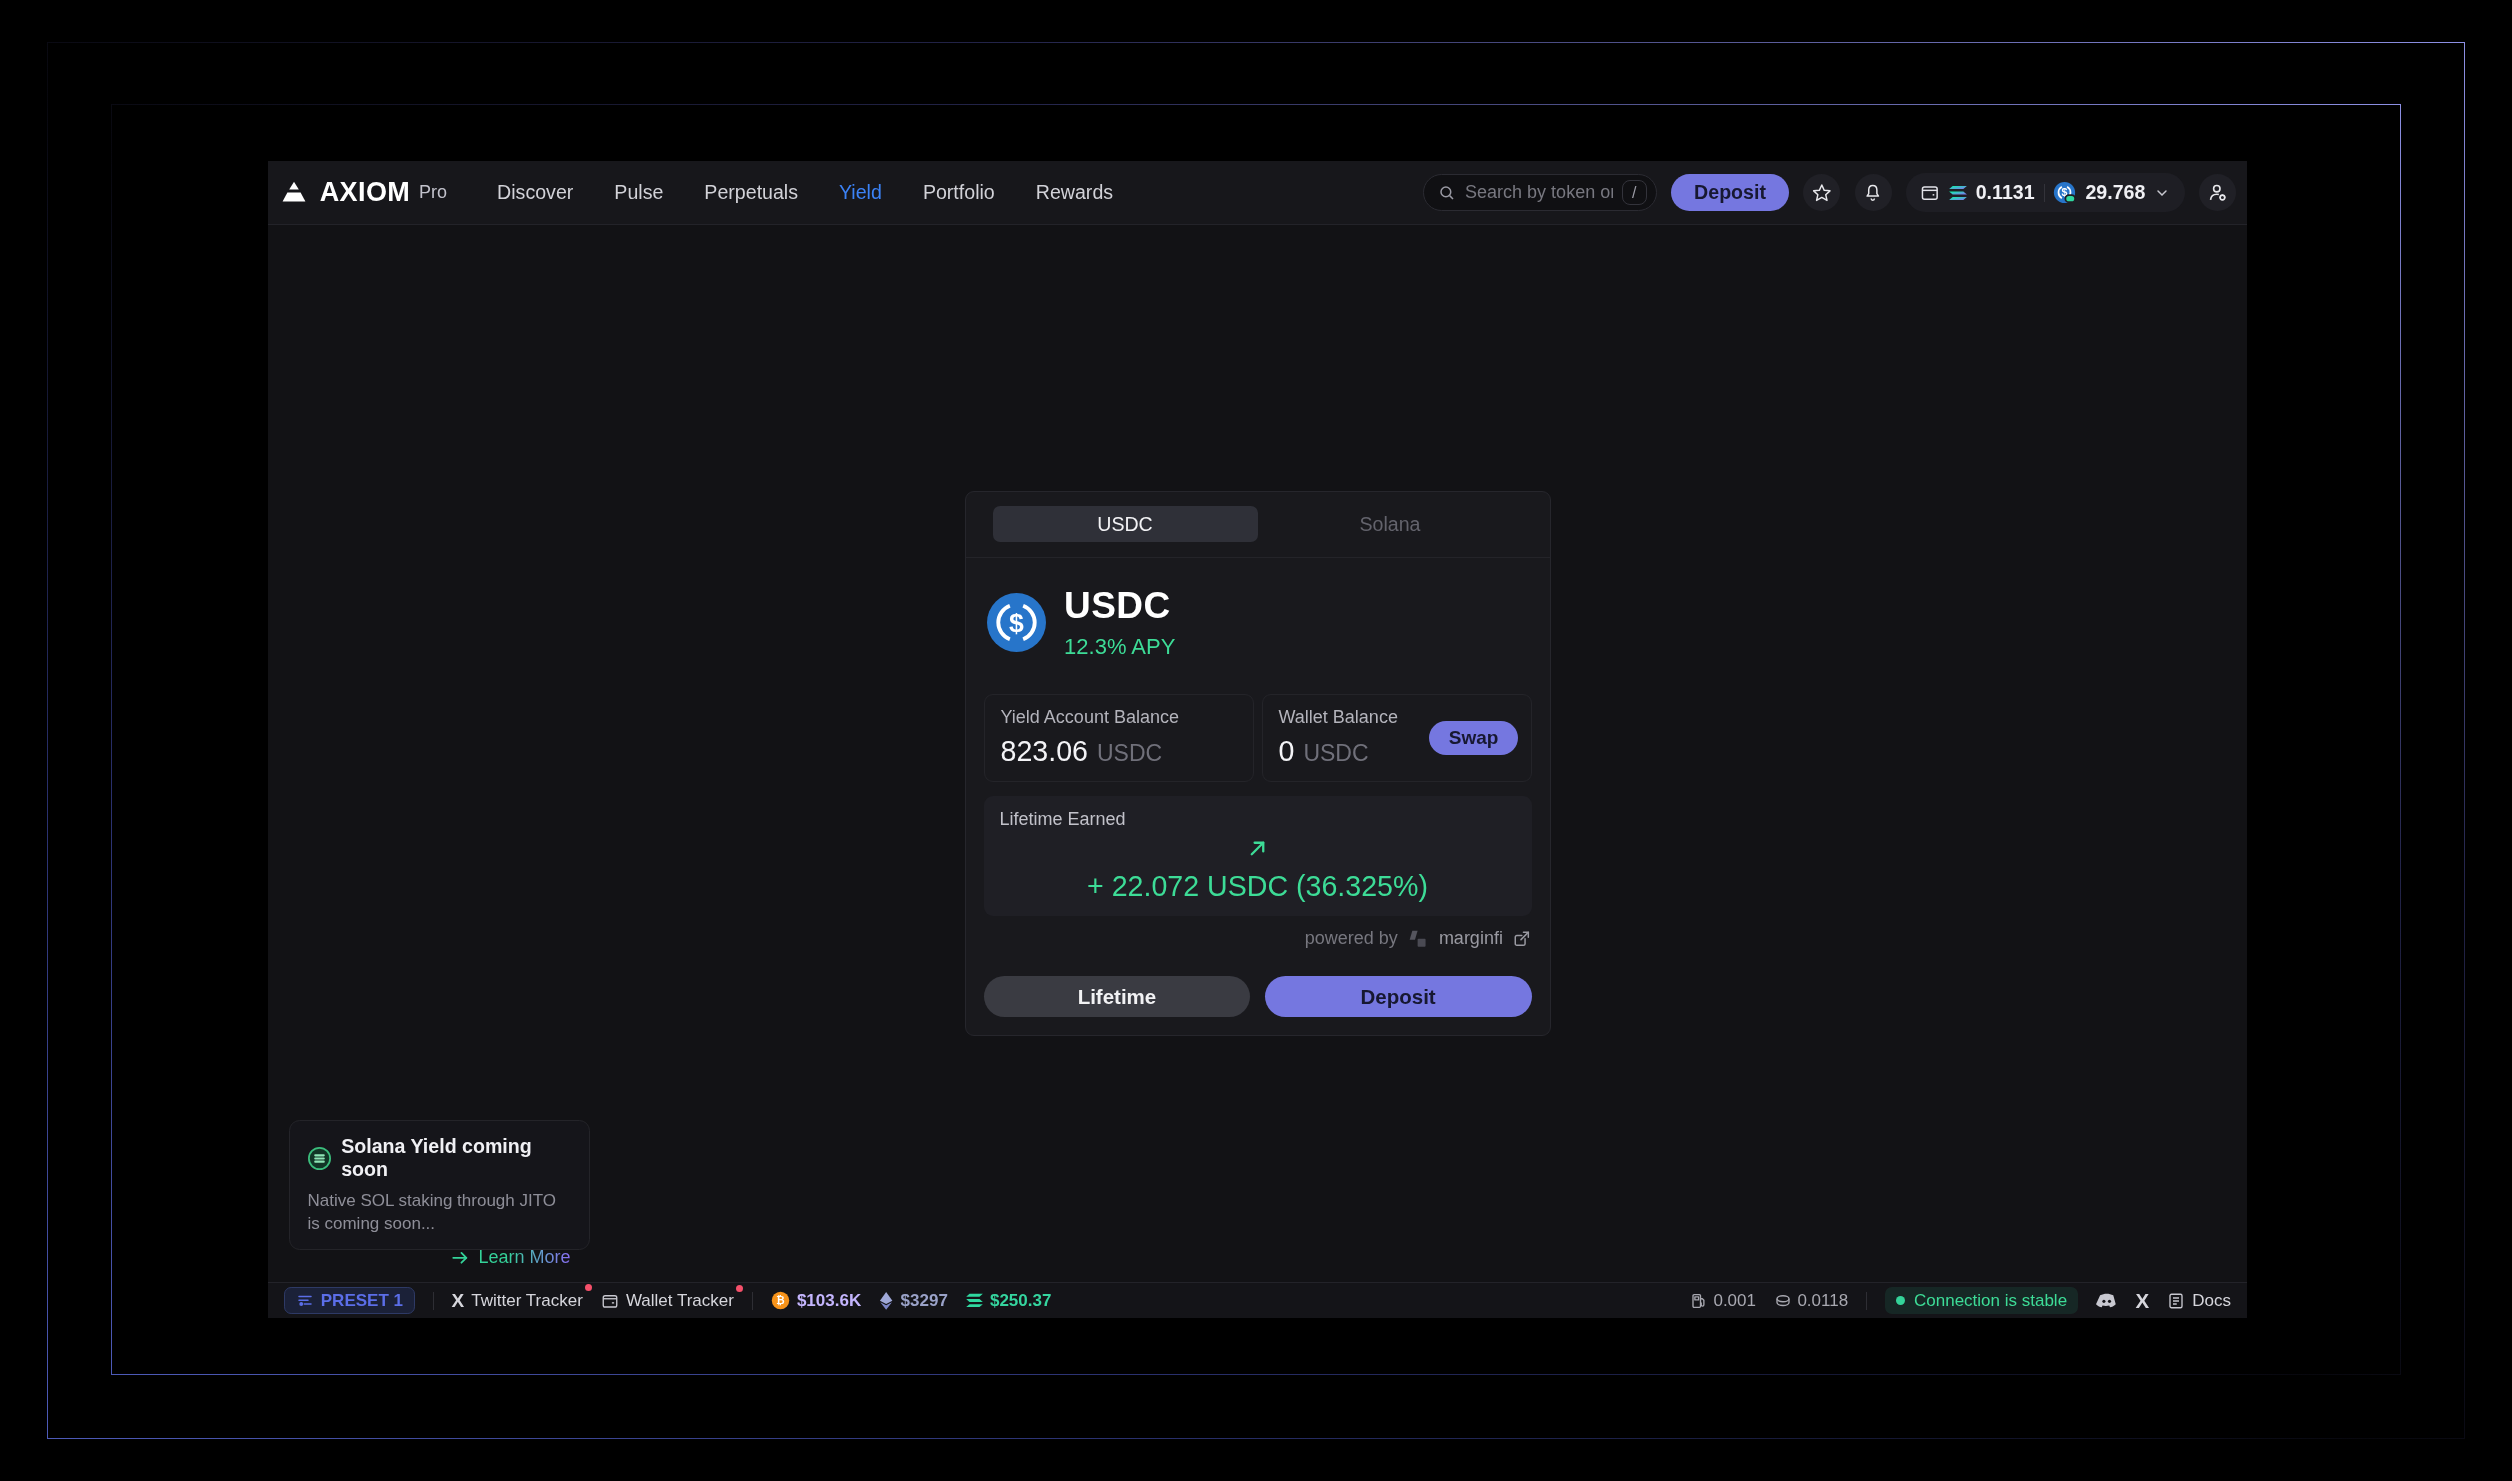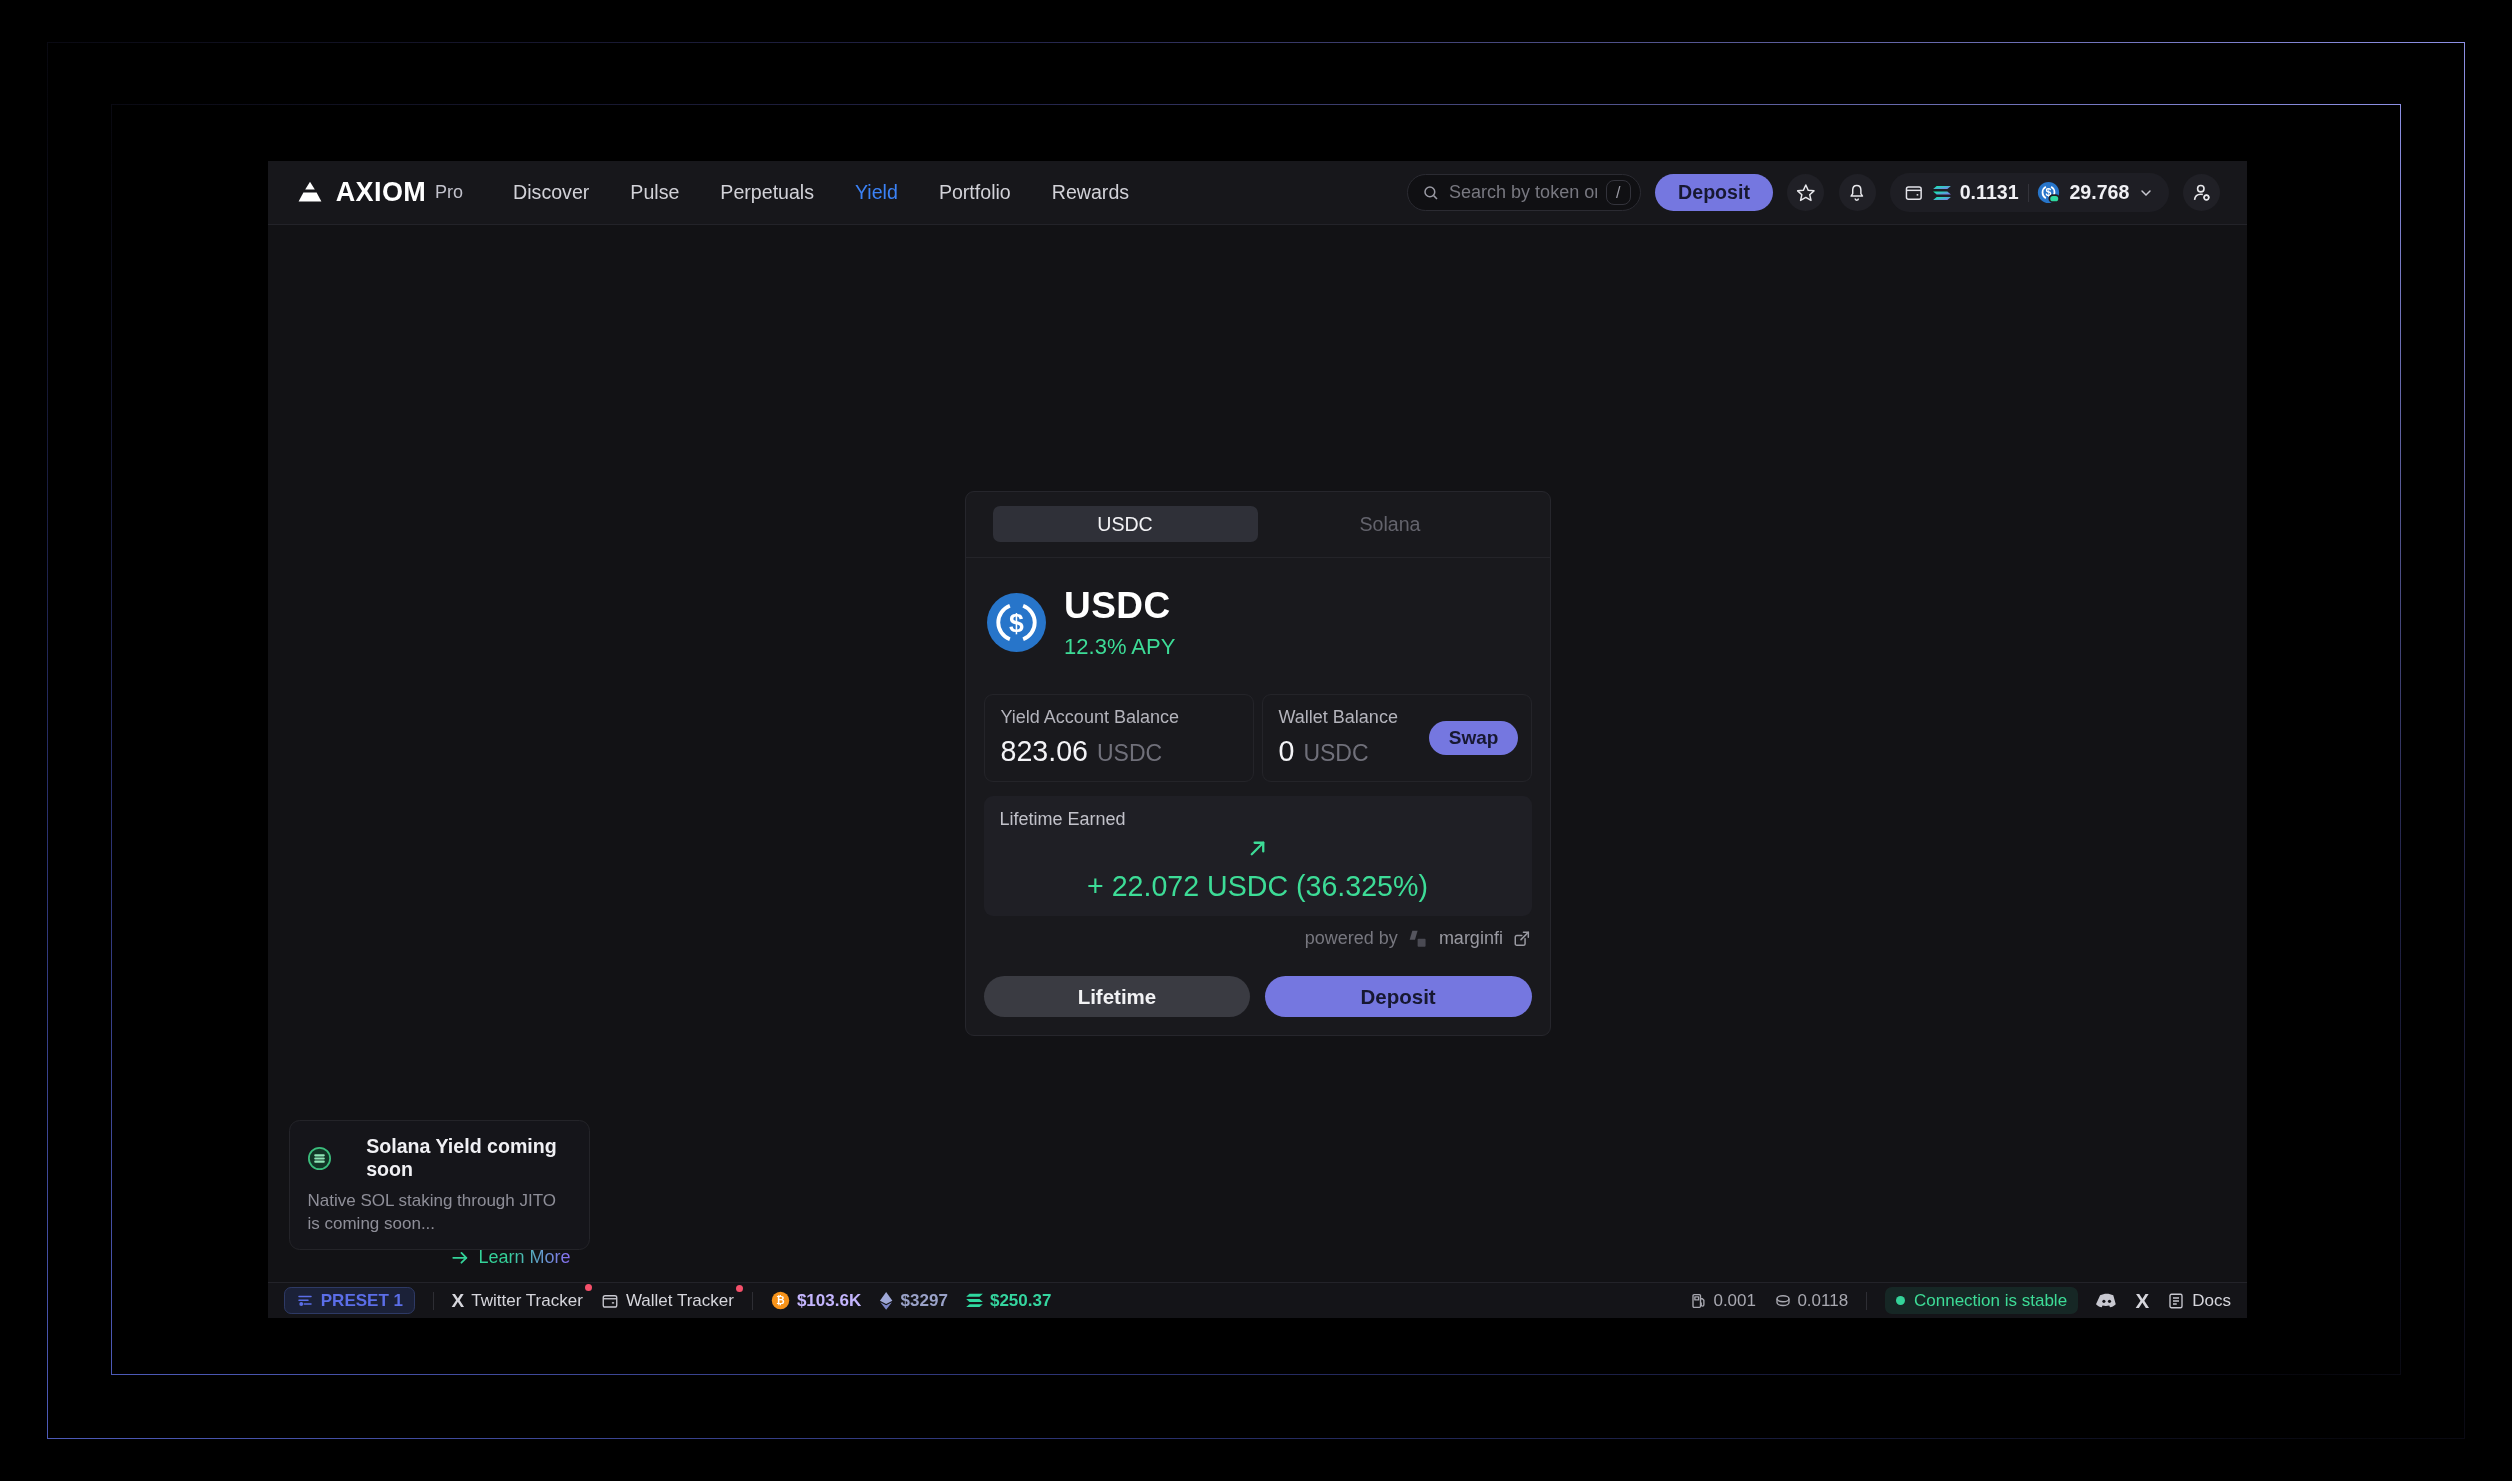--- a/index.html
+++ b/index.html
@@ -8,21 +8,21 @@
   .frame { position:absolute; border:1.8px solid;
     border-image:linear-gradient(to bottom left,#8d90e4 0%,#23244a 30%,#07070d 52%,#2a3170 78%,#4d5ab8 100%) 1; }
   .frame-outer { left:47px; top:42px; right:47px; bottom:42px; }
   .frame-inner { left:111px; top:104px; right:111px; bottom:106px; }
 
   .app { position:absolute; left:268px; top:161px; width:1979px; height:1157px;
     background:#121215; color:#e6e6ea; }
 
   
   .header { position:absolute; left:0; top:0; right:0; height:64px; background:#17171b;
-    border-bottom:0.9px solid #232329; display:flex; align-items:center; padding:0 27px; }
+    border-bottom:0.9px solid #232329; display:flex; align-items:center; padding:0 11px; }
   .brand { display:flex; align-items:center; gap:10.7px; }
   .brand-name { font-size:27px; font-weight:700; letter-spacing:0.4px; color:#fff; }
   .brand-suffix { font-size:18px; color:#c2c2cc; margin-left:-1.8px; }
   .nav { display:flex; gap:41px; margin-left:50px; }
   .nav-item { font-size:19.6px; color:#d2d2d8; cursor:pointer; }
   .nav-item.active { color:#3b82f6; }
   .header-right { margin-left:auto; display:flex; align-items:center; gap:14.3px; }
   .search { width:234px; height:37px; border-radius:19px; border:0.9px solid #2b2b32;
     background:#101013; display:flex; align-items:center; padding:0 9px 0 14.3px; gap:9px; }
   .search-ph { font-size:18px; color:#787880; flex:1; white-space:nowrap; overflow:hidden; }
@@ -70,21 +70,21 @@
   .actions { margin-top:auto; display:flex; gap:14.3px; }
   .btn-big { flex:1; height:41px; border-radius:20.5px; border:none; font-size:20.5px;
     font-weight:700; cursor:pointer; }
   .btn-withdraw { background:#3a3b42; color:#f2f2f4; }
   .btn-deposit { background:#7577e0; color:#171831; }
 
   
   .toast { position:absolute; left:20.5px; top:959px; width:301px; height:130px;
     background:#15151a; border:0.9px solid #242429; border-radius:10.7px; padding:14.3px 18px; }
   .toast-title-row { display:flex; align-items:center; gap:10.7px; }
-  .toast-title { font-size:19.6px; font-weight:600; color:#f0f0f4;margin-left:25px; }
+  .toast-title { font-size:19.6px; font-weight:600; color:#f0f0f4; }
   .toast-body { margin-top:9px; font-size:17px; line-height:1.35; color:#8e8e98; }
   .toast-cta-row { margin-top:10.7px; display:flex; align-items:center; justify-content:flex-end;
     gap:9px; cursor:pointer; }
   .toast-cta { font-size:18px; font-weight:400;
     background:linear-gradient(90deg,#34d399 30%,#8b6cf6 100%);
     -webkit-background-clip:text; background-clip:text; color:transparent; }
 
   
   .statusbar { position:absolute; left:0; right:0; bottom:0; height:36px; background:#141418;
     border-top:0.9px solid #232329; display:flex; align-items:center; padding:0 16px; gap:18px;

